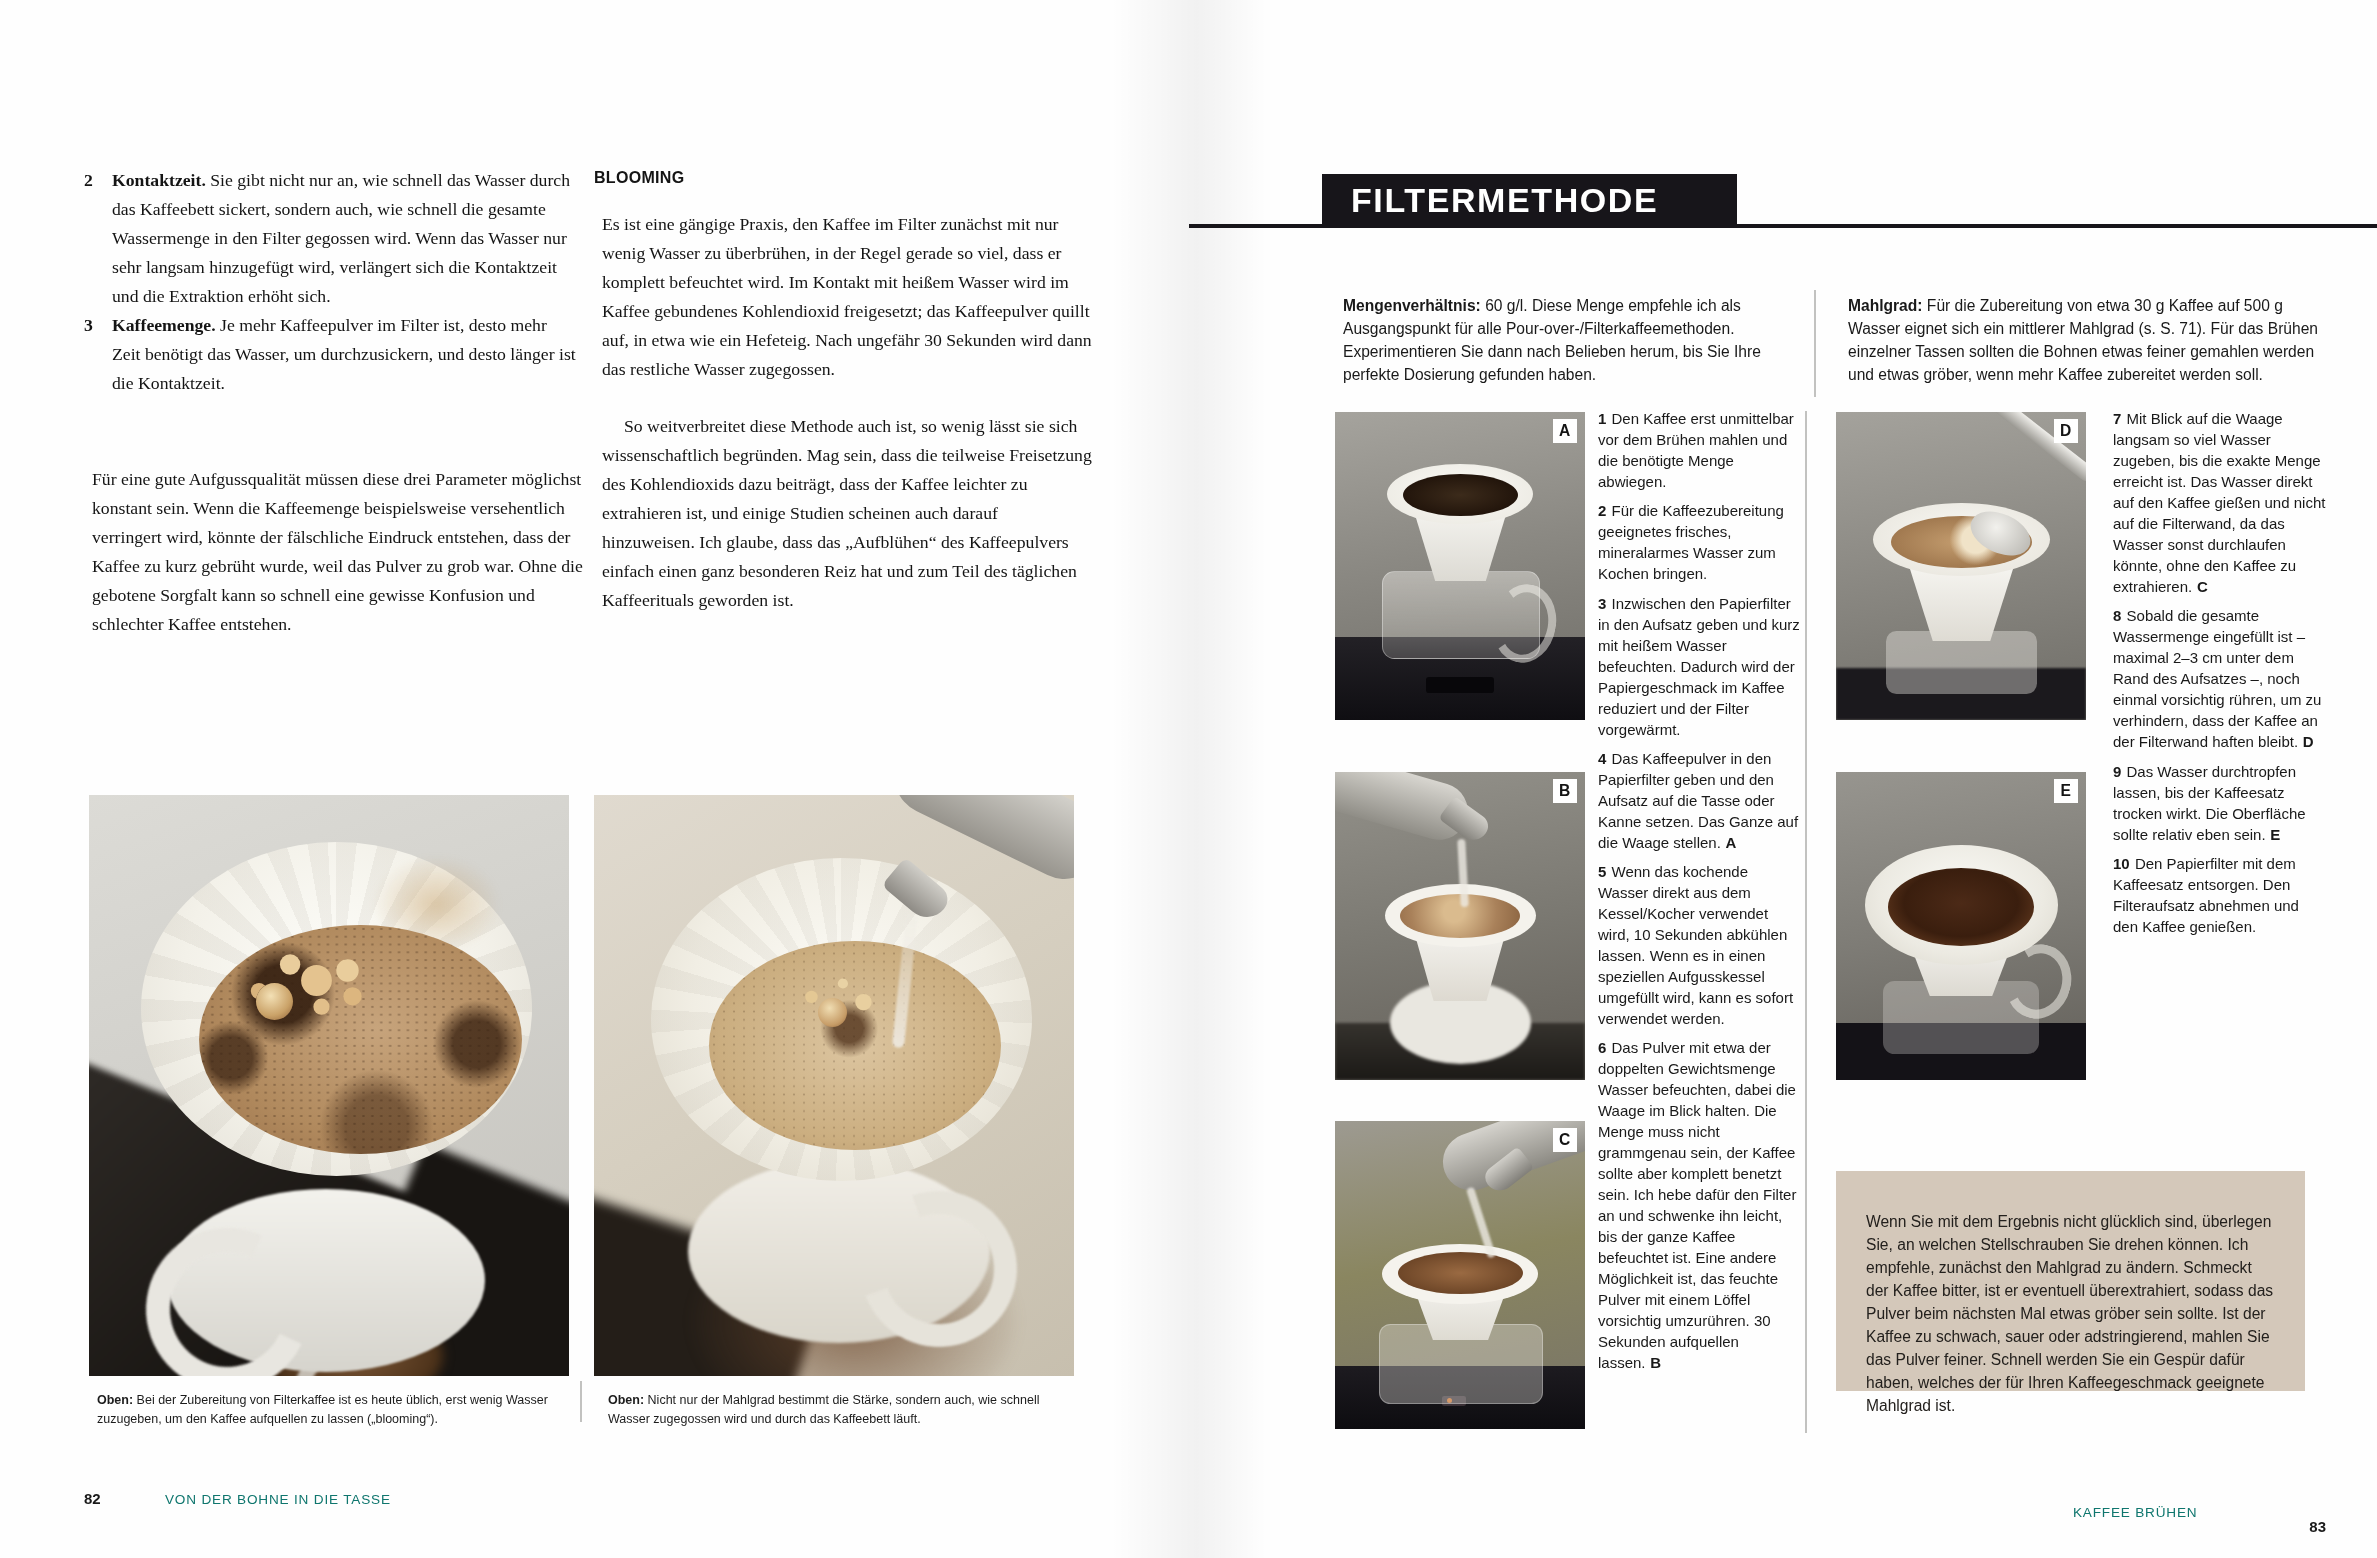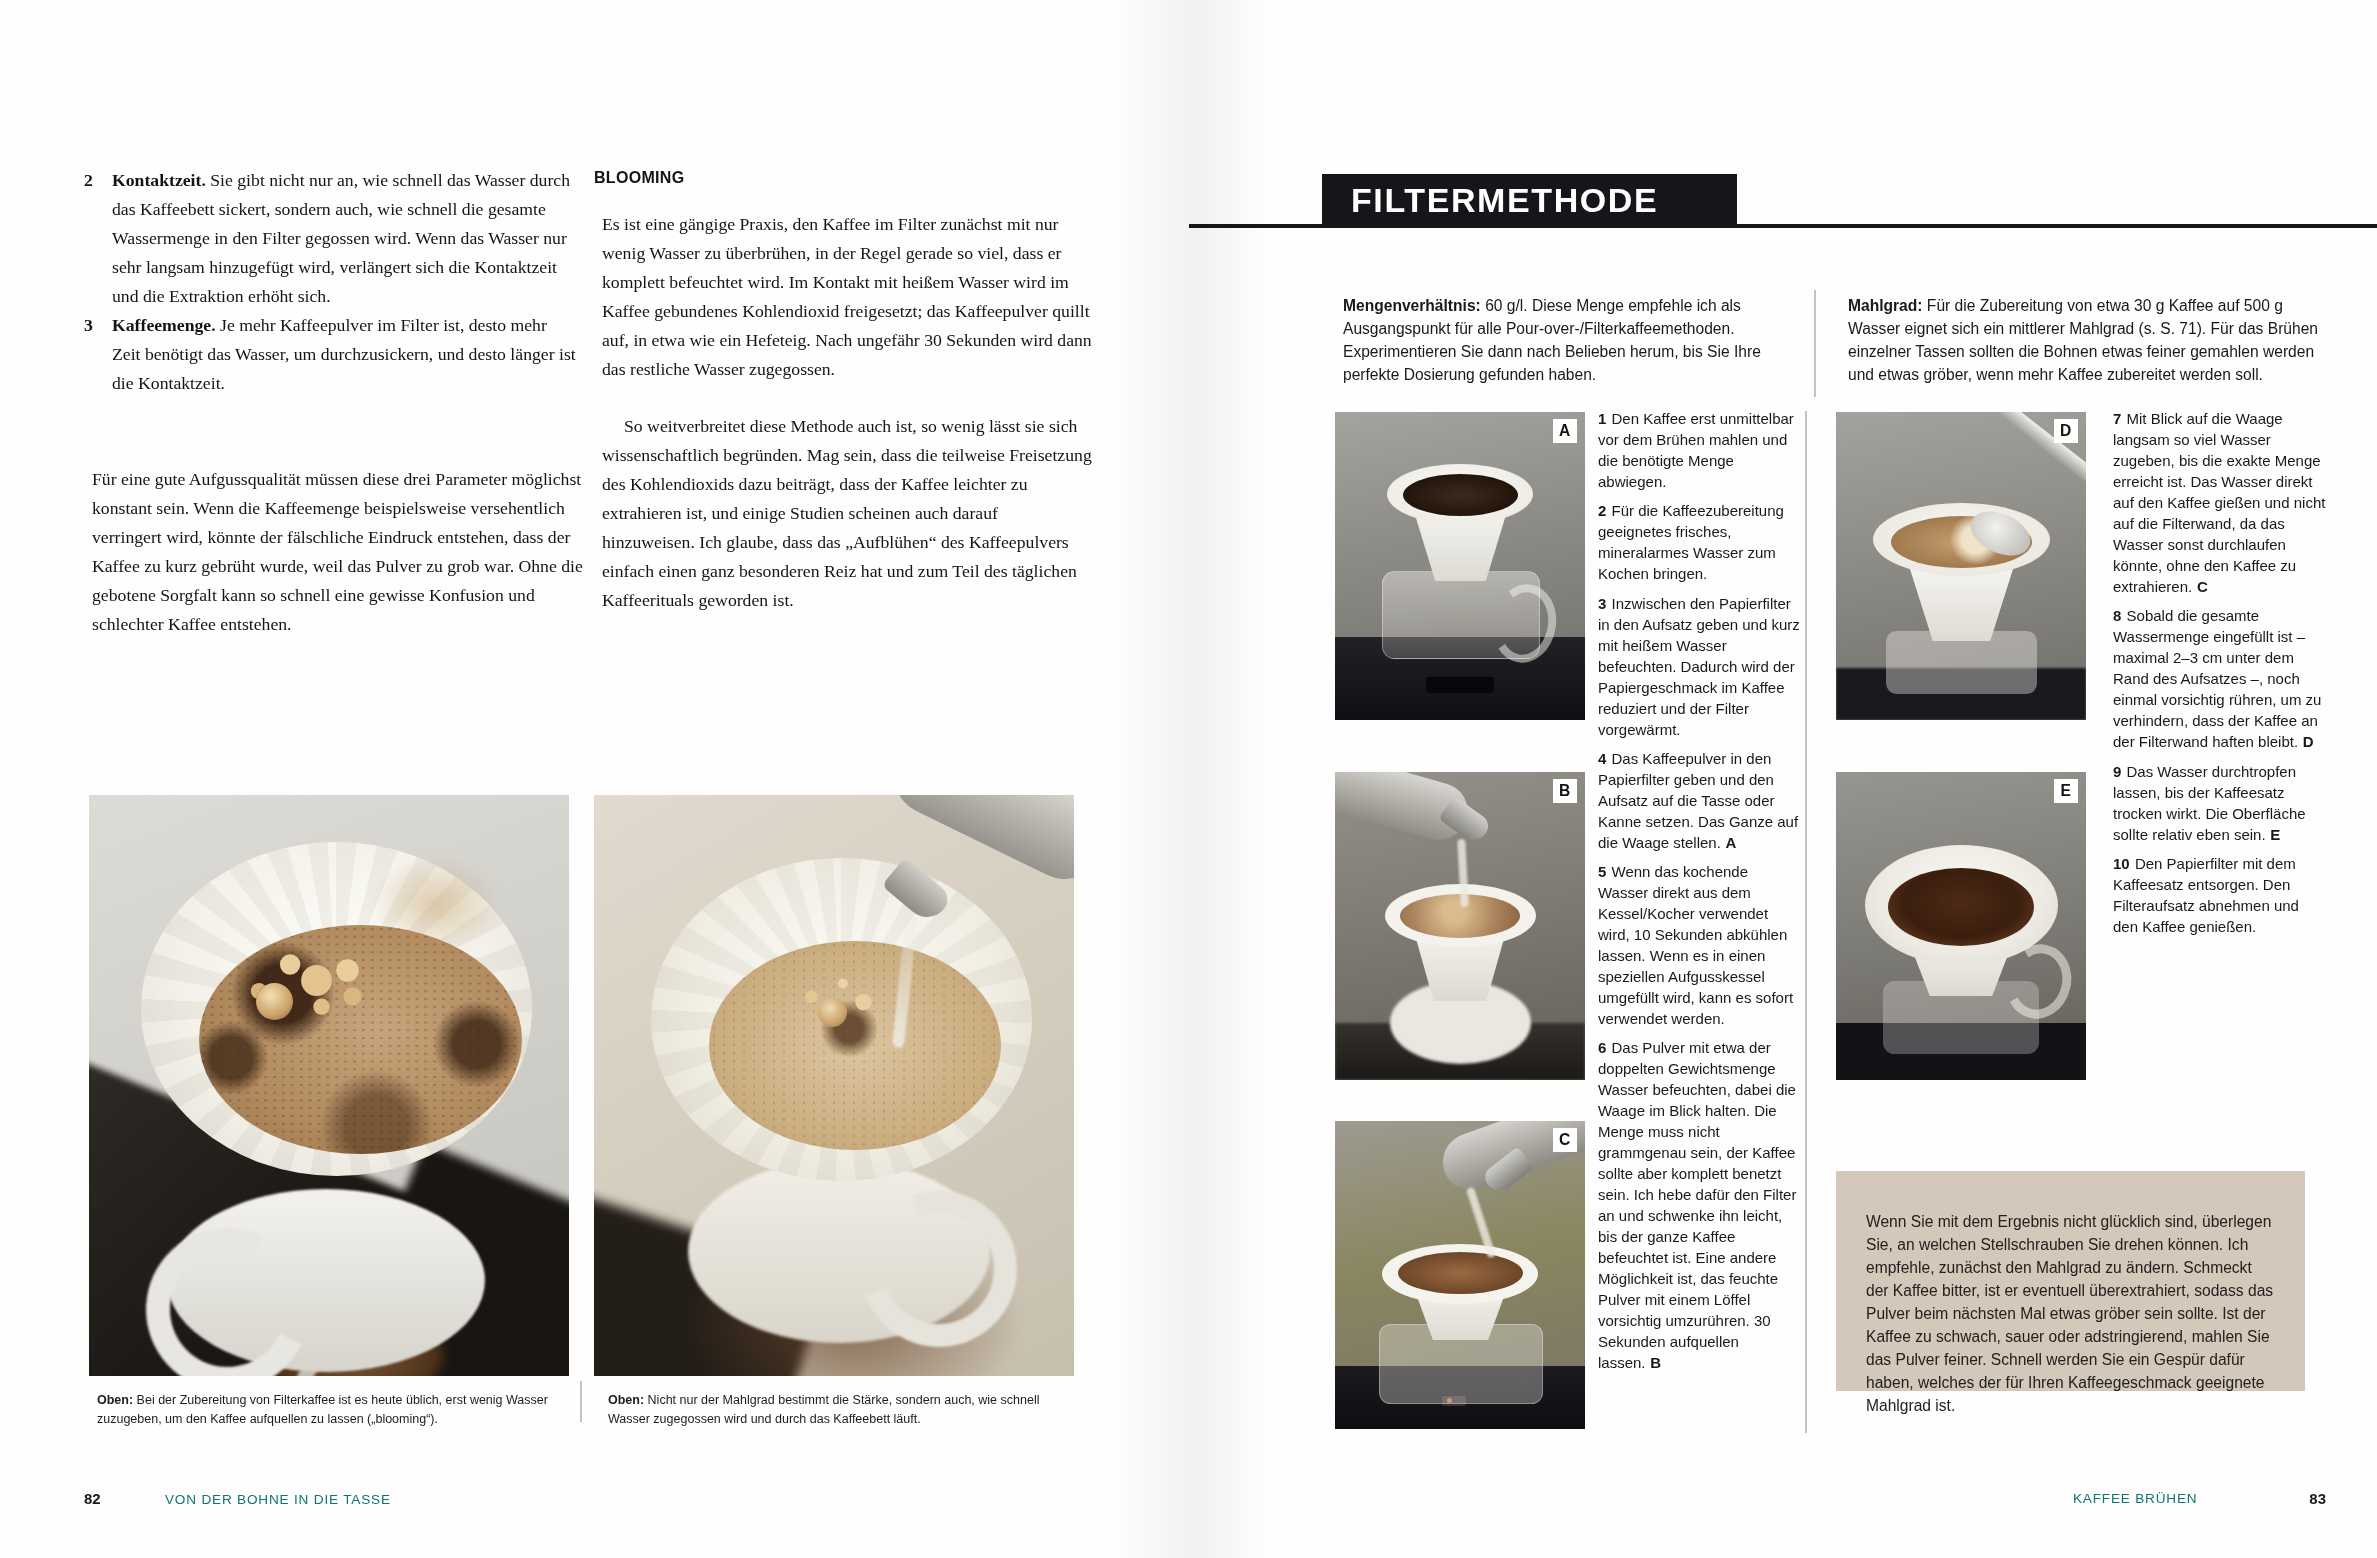--- a/index.html
+++ b/index.html
@@ -18,21 +18,21 @@
   .stag{font-weight:700;margin-left:4.7px;}
   .stag:empty{display:none;}
   .caption{font-size:12.5px;line-height:19px;color:#1c1c1c;}
   .vline{background:#c2c2c0;width:1.6px;}
   .rule{background:#17151a;}
   .hdrbox{background:#17151a;color:#ffffff;font-weight:700;font-size:34px;letter-spacing:1.6px;
           line-height:52px;padding-left:29px;box-sizing:border-box;}
   .tipbox{background:#d4c8ba;box-sizing:border-box;padding:39px 30px 0 30px;}
   .tipbox p{margin:0;font-size:15.6px;line-height:23px;color:#23201d;}
   .foot{font-size:13.6px;letter-spacing:0.8px;color:#0f766e;}
-  .fnum{font-weight:700;font-size:15px;letter-spacing:0;}
+  .fnum{font-weight:700;font-size:15px;letter-spacing:0;margin-top:28px;}
   p{margin:8px;}
   
   .photo{position:absolute;overflow:hidden;}
   .photo div{position:absolute;}
   .badge{position:absolute;top:7.3px;right:8.3px;width:24px;height:24px;background:#ffffff;
          display:flex;align-items:center;justify-content:center;font-weight:700;font-size:15.6px;color:#141414;z-index:5;}
   .gutter{background:linear-gradient(to right,rgba(0,0,0,0) 0%,rgba(0,0,0,0.05) 55%,rgba(0,0,0,0) 100%);}
   
   .p1{background:linear-gradient(160deg,#dcdbd6 0%,#d2d1cc 40%,#c3c1bb 100%);}
   .p1 .sc1{left:-89px;top:334px;width:428px;height:365px;background:linear-gradient(115deg,#2e2a26,#15120f 70%);transform:rotate(22deg);filter:blur(3.1px);}

